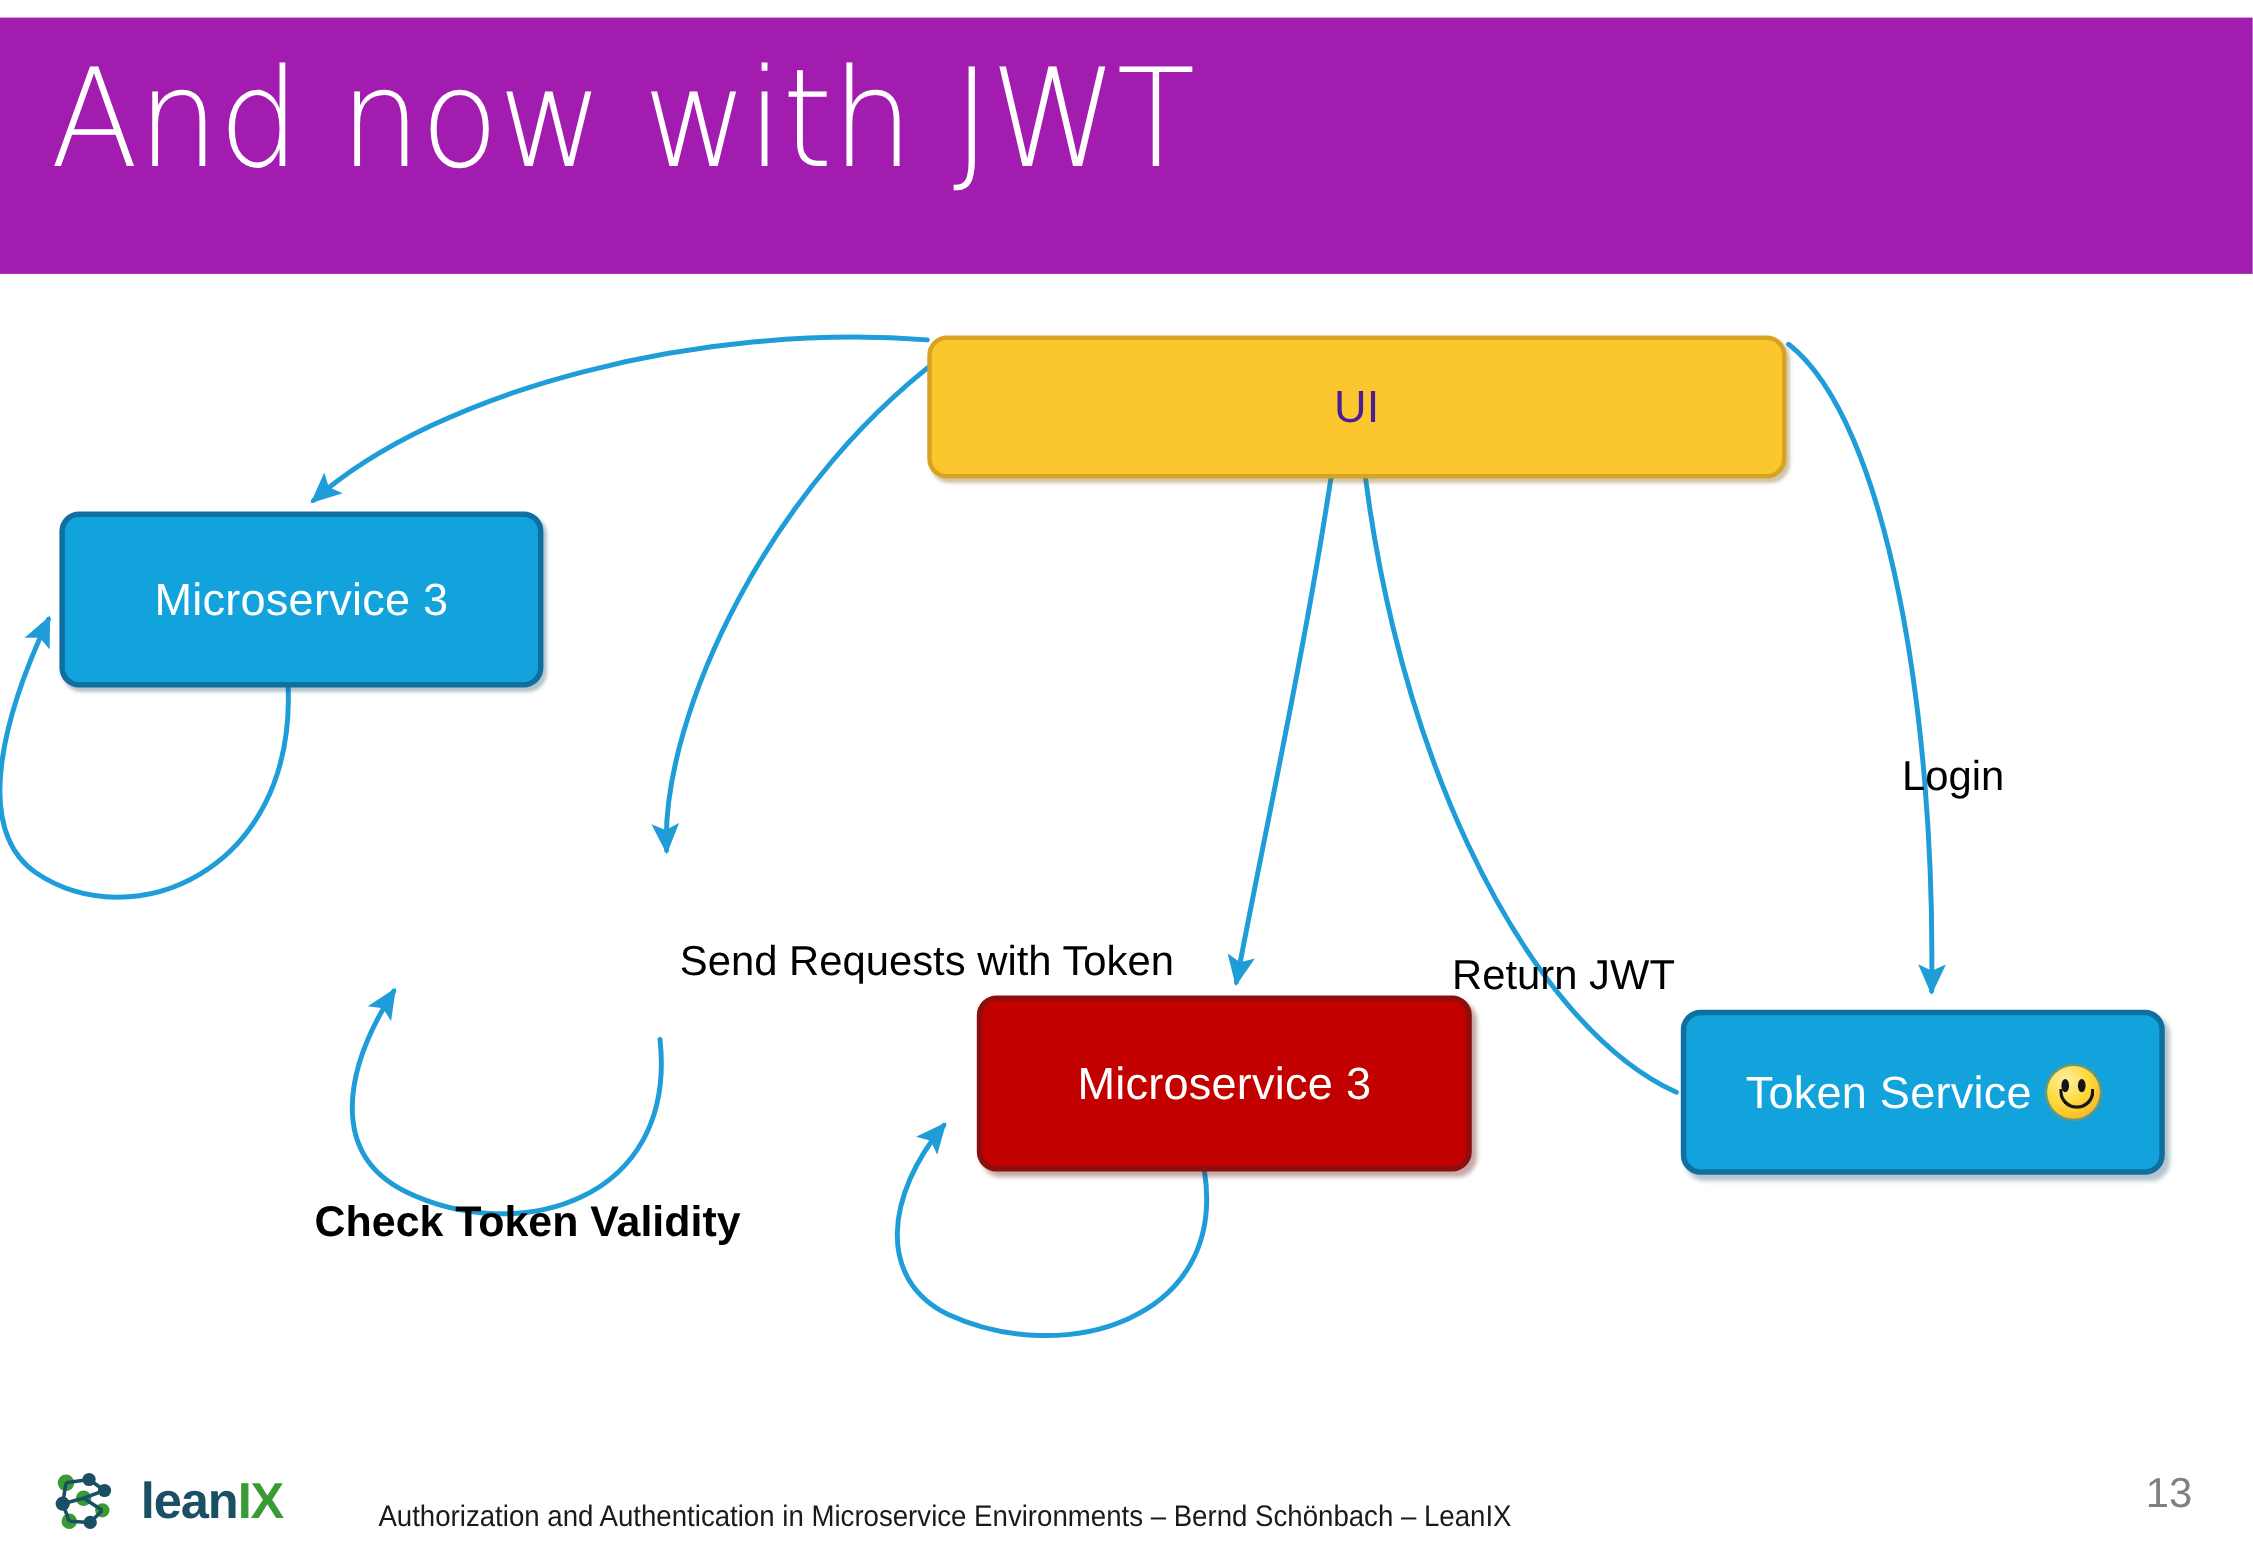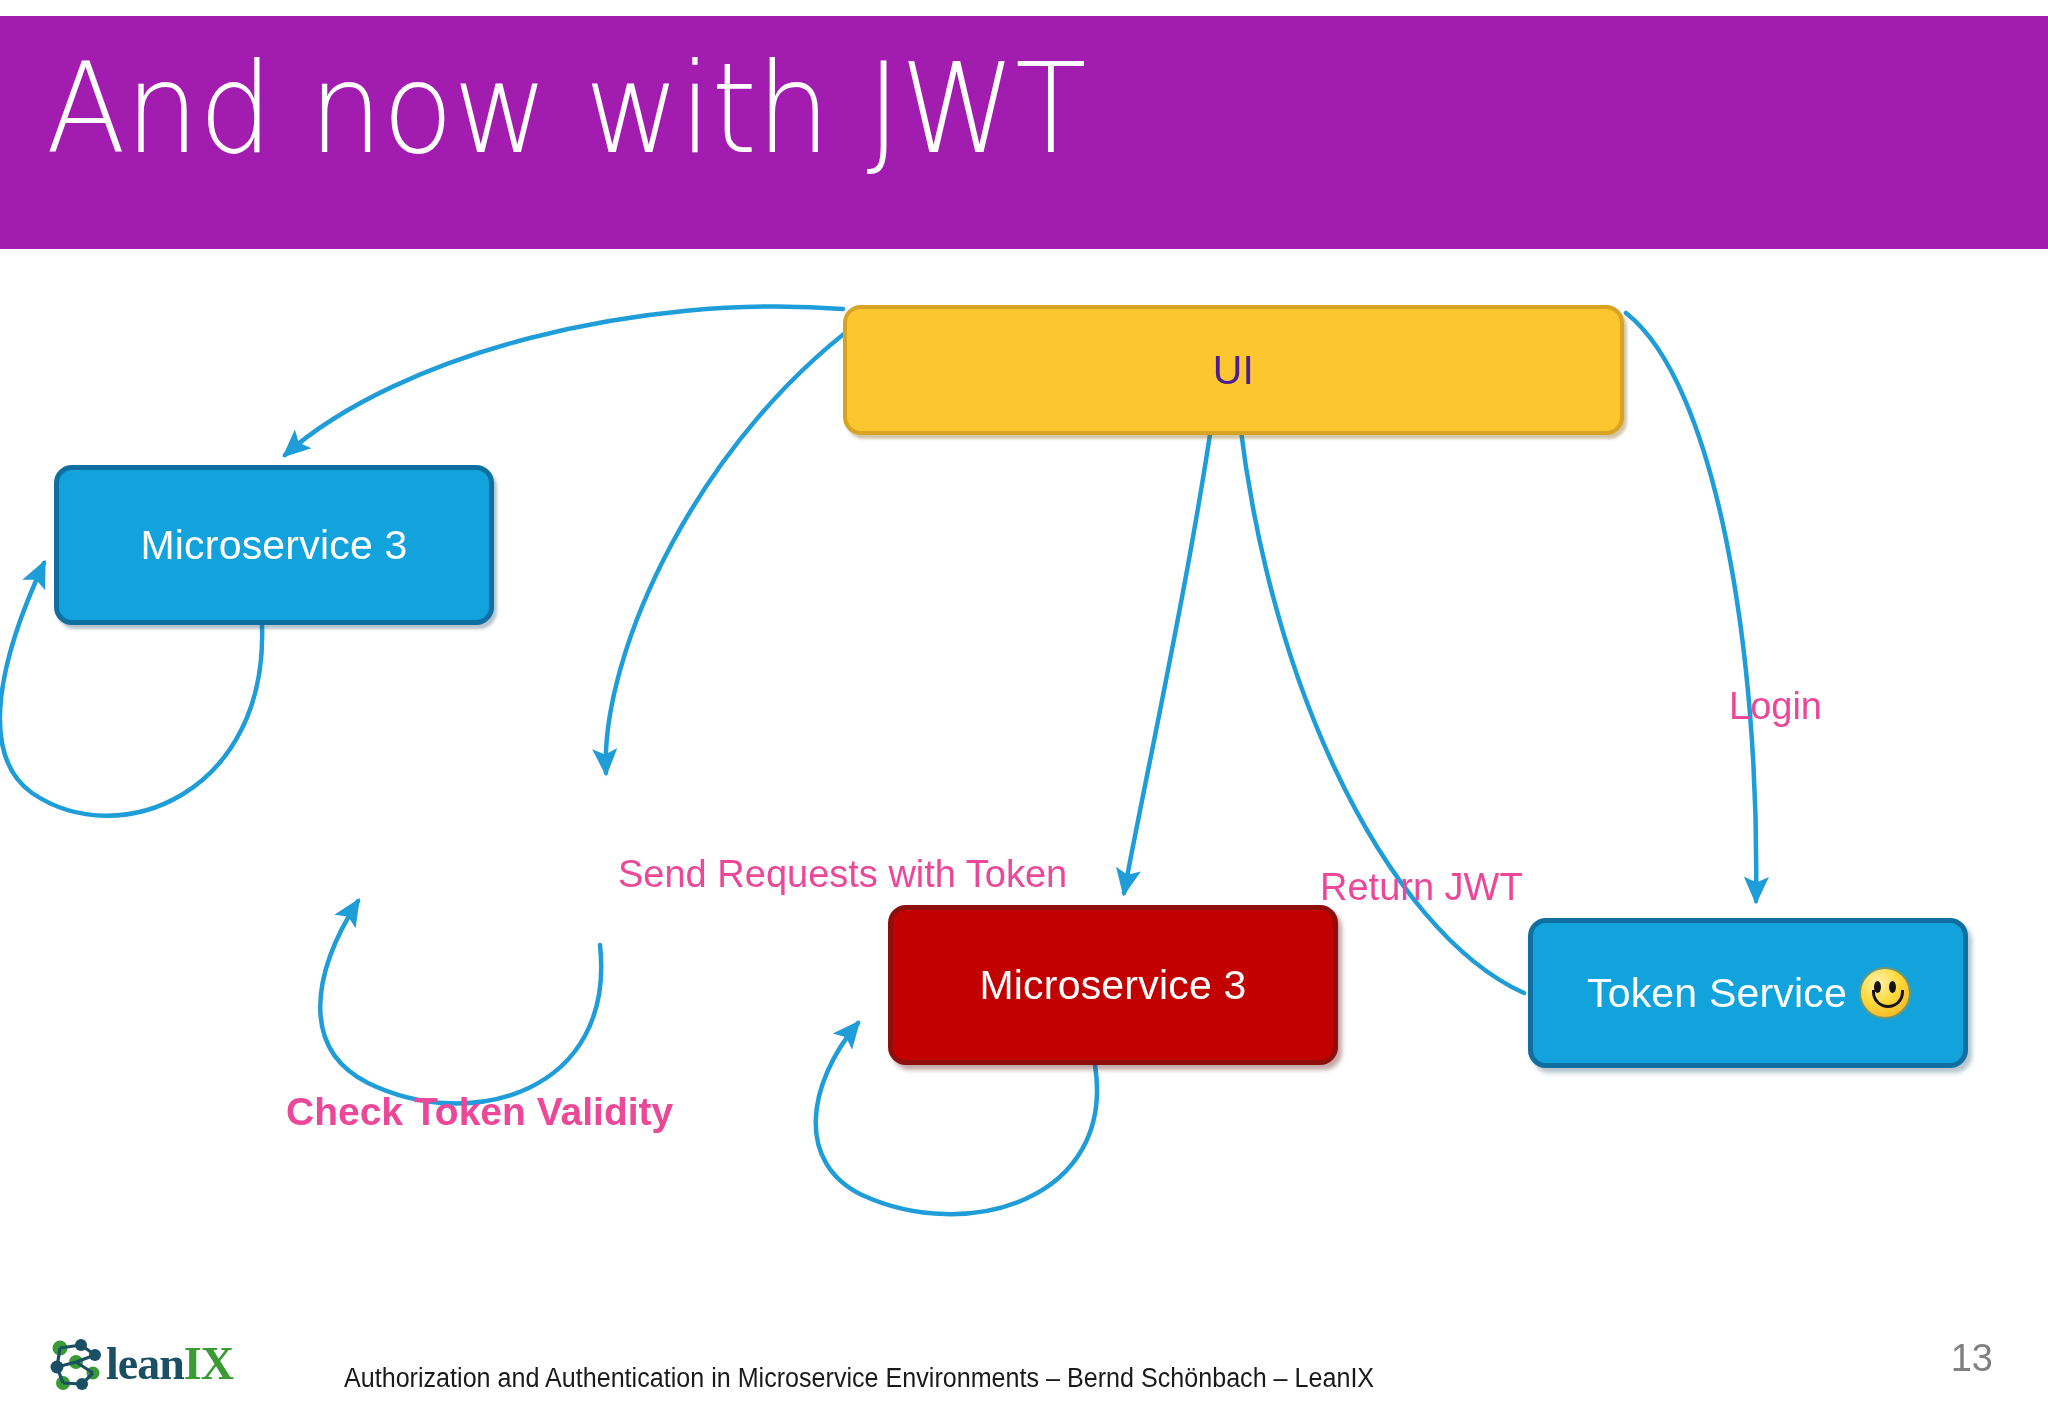--- a/index.html
+++ b/index.html
@@ -134,36 +134,35 @@
     width: 26px; height: 15px;
     border: 3px solid #151515;
     border-top: none;
     border-radius: 0 0 26px 26px;
     background: transparent;
   }
 
   
   .edge-label {
     position: absolute;
-    color: #ec4899;
+    color: #000000;
     font-size: 38px;
     white-space: nowrap;
     z-index: 5;
   }
   #label-send-requests { left: 618px; top: 620px; }
   #label-return-jwt    { left: 1320px; top: 633px; }
   #label-login         { left: 1729px; top: 452px; }
   #label-check-token   { left: 286px; top: 1090px; font-size: 39px; font-weight: 600; top: 1090px; }
   #leanix-logo {
     position: absolute;
     left: 48px; top: 1337px;
     display: flex;
     align-items: center;
-    gap: 2px;
-    font-family: Liberation Serif, serif;
+    gap: 24px;
   }
   #leanix-mark { width: 56px; height: 54px; flex: 0 0 auto; }
   #leanix-wordmark {
     font-size: 46px;
     font-weight: 700;
     letter-spacing: -1px;
     line-height: 1;
   }
   .wm-lean { color: #1B4F63; }
   .wm-ix   { color: #3A9B35; }

